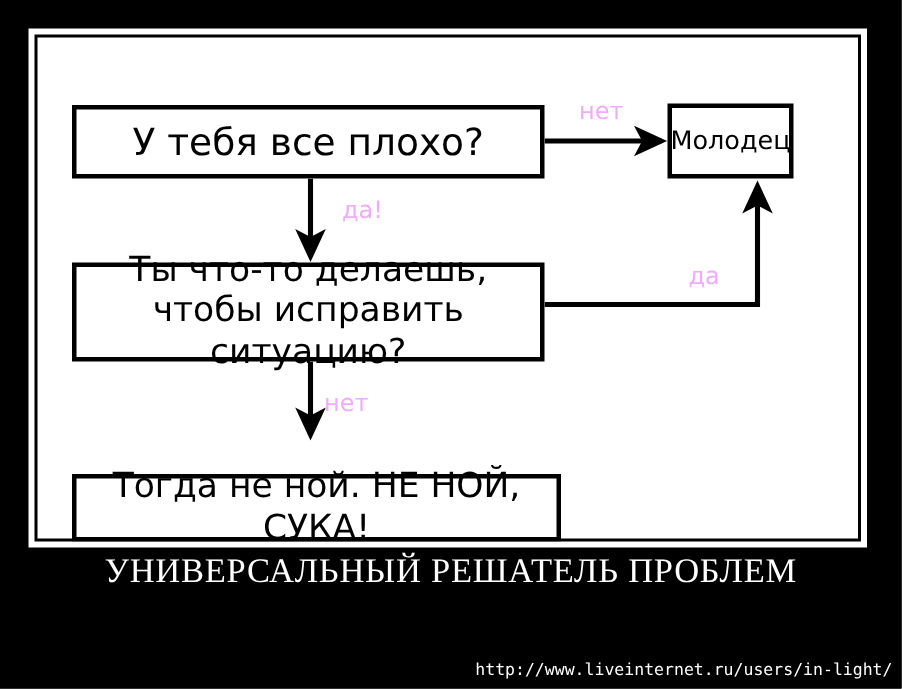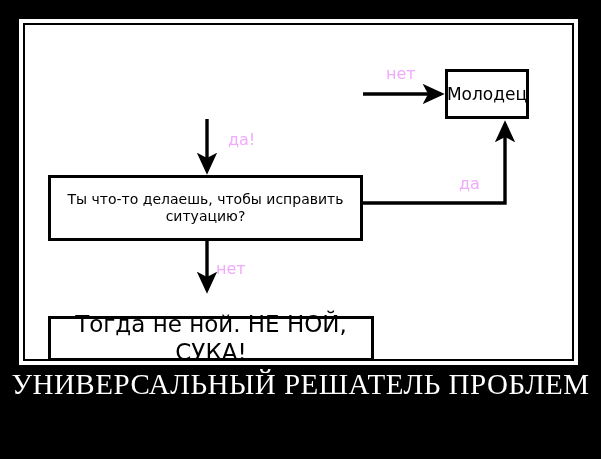--- a/index.html
+++ b/index.html
@@ -74,21 +74,21 @@
     top: 69px;
     width: 84px;
     height: 50px;
     font-size: 17px;
   }
   #node-q2 {
     left: 48px;
     top: 175px;
     width: 315px;
     height: 66px;
-    font-size: 14px;
+    font-size: 23px;
     padding: 0 8px;
   }
   #node-final {
     left: 48px;
     top: 294px;
     width: 326px;
     height: 45px;
     font-size: 23px;
     margin-top: 22px;
   }
@@ -107,21 +107,21 @@
 
   
   .caption {
     position: absolute;
     left: 0;
     top: 368px;
     width: 601px;
     text-align: center;
     color: #ffffff;
     font-family: "Liberation Serif", "DejaVu Serif", serif;
-    font-size: 29px;
+    font-size: 23px;
     letter-spacing: 0.5px;
     white-space: nowrap;
   }
 
   
   .watermark {
     position: absolute;
     right: 6px;
     top: 440px;
     color: #ffffff;
@@ -157,31 +157,33 @@
 
     <g>
       <path d="M363,203 L505,203 L505,124" stroke="#000000" stroke-width="3.4" fill="none" stroke-linejoin="miter" marker-end="url(#arrowhead)"></path>
     </g>
 
     <g>
       <path d="M207,241 L207,290" stroke="#000000" stroke-width="3.4" fill="none" marker-end="url(#arrowhead)"></path>
     </g>
   </svg>
 
+  <div class="node" id="node-q1">У тебя все плохо?</div>
 
   <div class="node" id="node-good">Молодец</div>
 
   <div class="node" id="node-q2">Ты что-то делаешь, чтобы исправить ситуацию?</div>
 
   <div class="node" id="node-final">Тогда не ной. НЕ НОЙ, СУКА!</div>
 
   <div class="edge-label" id="label-net-1">нет</div>
 
   <div class="edge-label" id="label-da-1">да!</div>
 
   <div class="edge-label" id="label-da-2">да</div>
 
   <div class="edge-label" id="label-net-2">нет</div>
 
   <div class="caption">УНИВЕРСАЛЬНЫЙ РЕШАТЕЛЬ ПРОБЛЕМ</div>
 
+  <div class="watermark">http://www.liveinternet.ru/users/in-light/</div>
 
 </div>
 
 </body></html>

